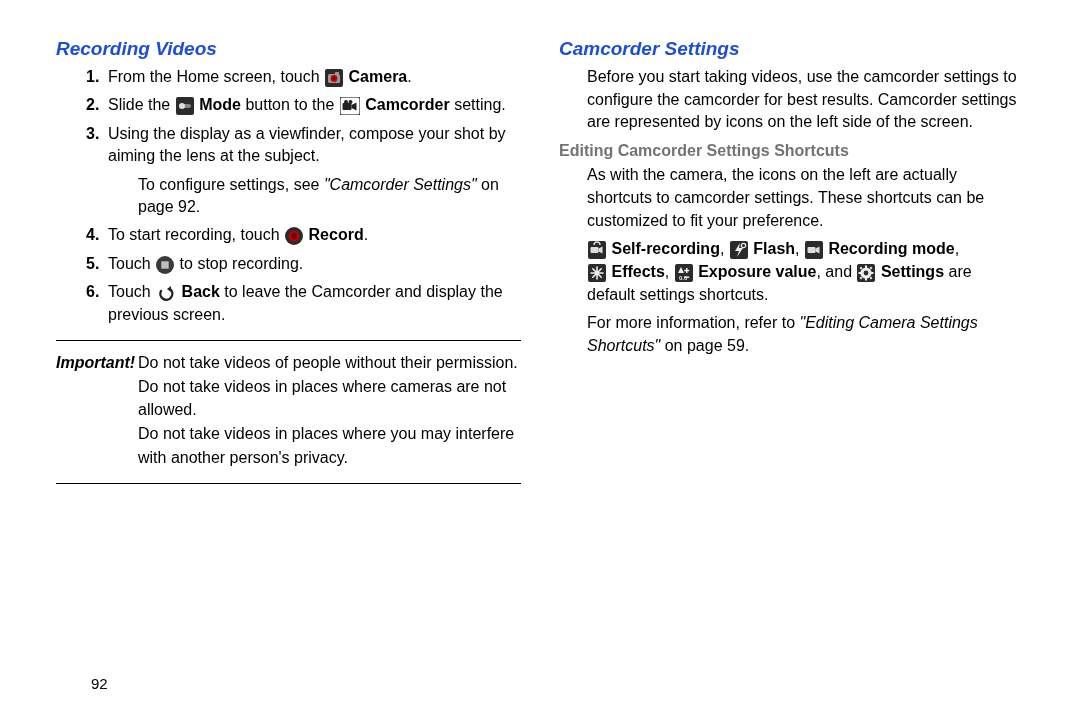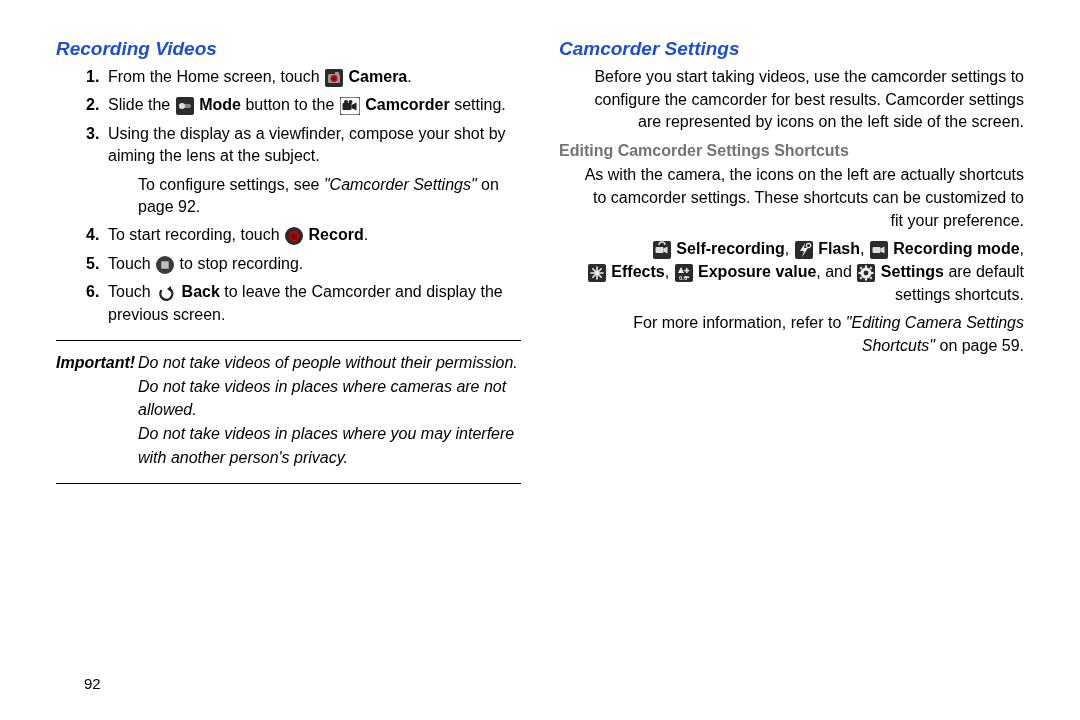--- a/index.html
+++ b/index.html
@@ -63,39 +63,37 @@
     margin: 0 0 0 0;
     line-height: 1.48;
   }
   .imp-label {
     font-weight: bold;
     min-width: 82px;
     font-style: italic;
   }
   .imp-body {
     flex: 1;
-    font-style: italic;
   }
   .pagenum {
     position: absolute;
     bottom: 28px;
-    left: 84px;
+    left: 91px;
     font-size: 15px;
   }
   h3.sub-section {
     color: #737373;
     font-weight: bold;
     font-size: 16px;
     margin: 8px 0 4px 0;
     font-family: Arial, Helvetica, sans-serif;
   }
   p.body {
-    margin: 0 0 6px 20px;
+    margin: 0 0 6px 28px;
     line-height: 1.42;
-    text-align: right;
   }
   .icon {
     display: inline-block;
     vertical-align: middle;
     margin: 0 1px;
   }
   .icon svg { display: block; }
 </style>
 </head>
 <body>

